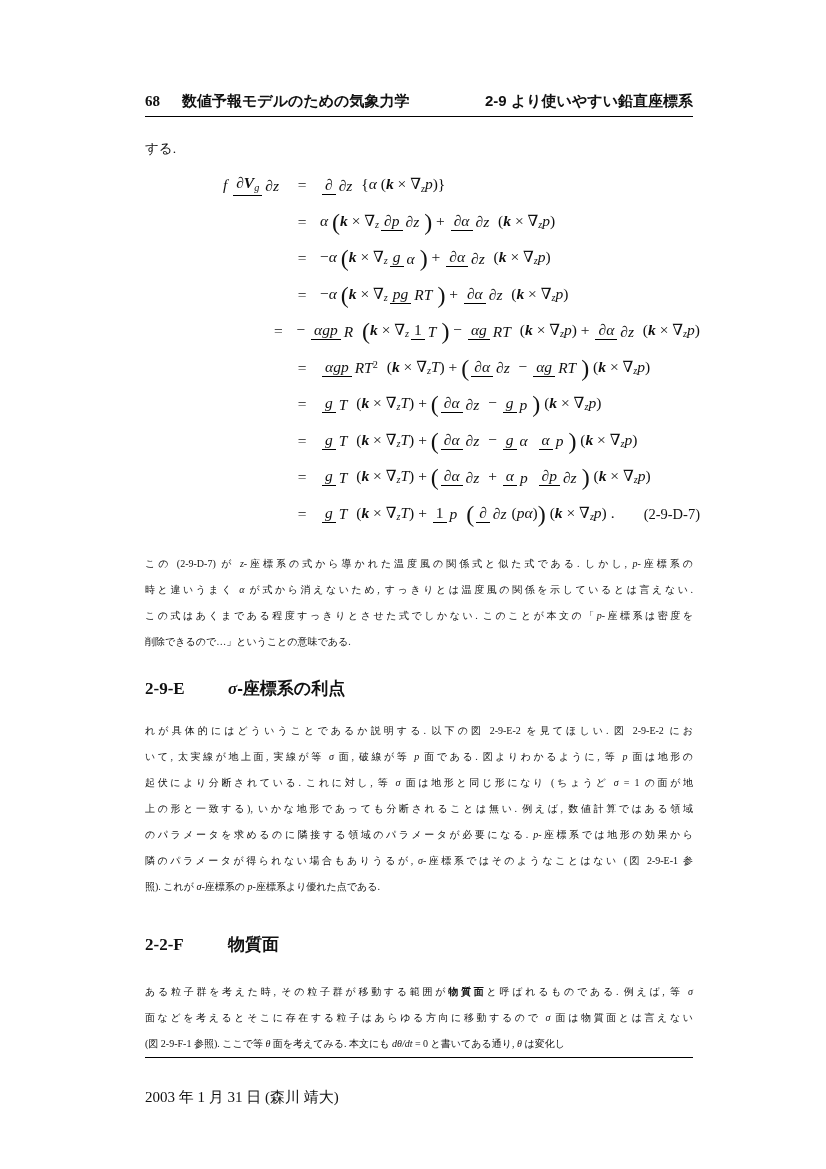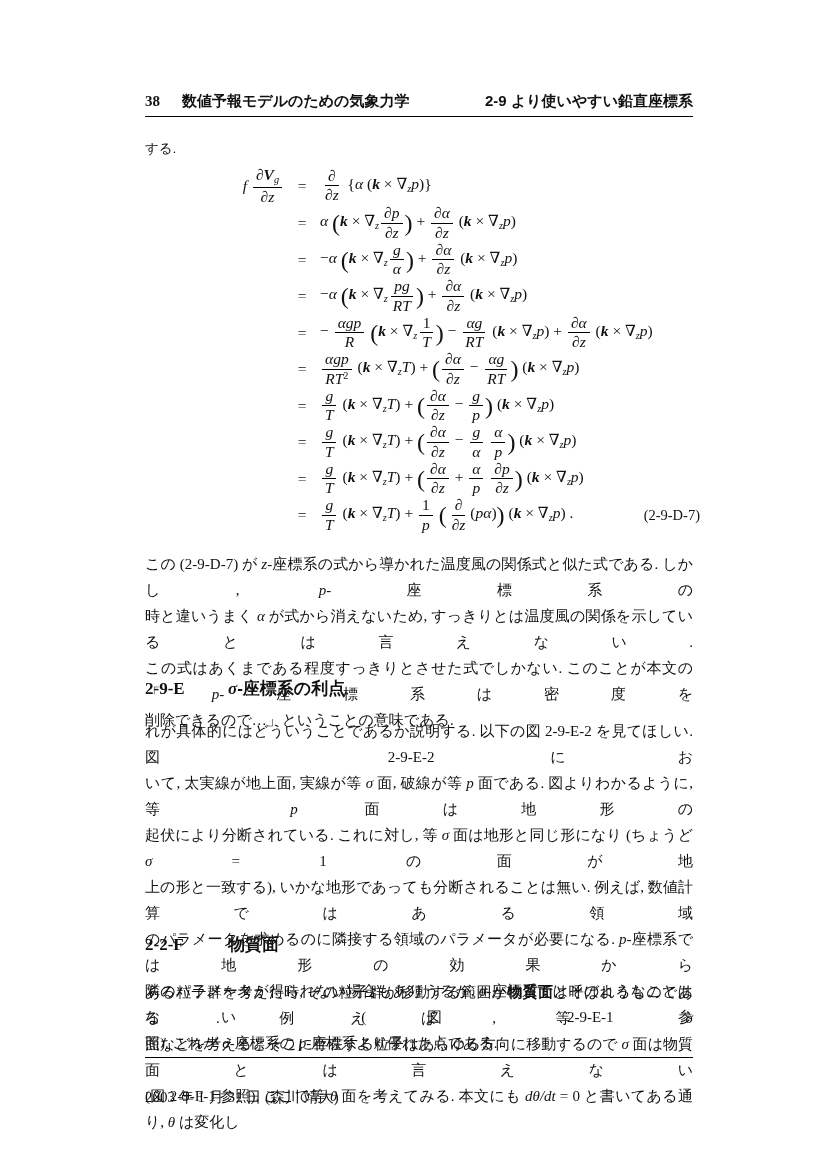--- a/index.html
+++ b/index.html
@@ -33,34 +33,34 @@
     position:relative;
     display:flex;align-items:center;
     min-height:36.5px;
     white-space:pre;
   }
   .eq-lhs{width:62px;display:flex;justify-content:flex-end;align-items:center;}
   .eq-rel{width:36px;text-align:center;flex:0 0 36px;}
   .eq-rhs{flex:1;}
   .eq-tag{position:absolute;right:0;top:50%;transform:translateY(-50%);font-size:14.5px;}
   .frac{
-    display:inline-flex;flex-direction:column;align-items:center;
+    display:inline-flex;flex-direction:row;align-items:center;
     vertical-align:middle;margin:0 2px;text-align:center;
   }
   .fnum{display:block;padding:0 3px 1px;border-bottom:1px solid #000;line-height:1.05;}
   .fden{display:block;padding:1px 3px 0;line-height:1.05;}
   .bigp{font-size:1.55em;vertical-align:middle;line-height:1;font-weight:400;}
   .msub{font-size:0.66em;vertical-align:-0.28em;}
   .msup{font-size:0.66em;vertical-align:0.5em;}
   .it{font-style:italic;}
   .bf{font-weight:bold;}
   
   .para{
     position:absolute;left:145px;width:548px;
-    font-size:15px;line-height:26px;
+    font-size:10px;line-height:26px;
   }
   .pline{text-align:justify;text-align-last:justify;}
   .plast{text-align-last:left;}
   .para i{font-style:italic;font-family:"Liberation Serif","DejaVu Serif",serif;}
   .para b.g{font-family:"Liberation Sans","DejaVu Sans",sans-serif;font-weight:bold;}
   #para1{top:551px;}
   #para2{top:718px;}
   #para3{top:979px;}
   
   .heading{
@@ -76,21 +76,21 @@
   
   #footer-rule{position:absolute;left:145px;top:1057px;width:548px;border-top:1px solid #000;}
   #footer{position:absolute;left:145px;top:1088px;font-size:15px;}
 </style>
 </head>
 <body>
 
 <div id="page">
 
   <div id="header">
-    <span id="page-number">38</span>
+    <span id="page-number">68</span>
     <span class="goth">数値予報モデルのための気象力学</span>
     <span id="header-right" class="goth">2-9 より使いやすい鉛直座標系</span>
   </div>
 
   <div id="intro">する.</div>
 
   <div id="equations">
       <div class="eq-row"><span class="eq-lhs"><span class="it">f</span><span> </span><span class="frac"><span class="fnum"><span class="it">∂</span><span class="it bf">V</span><span class="msub"><span class="it">g</span></span></span><span class="fden"><span class="it">∂z</span></span></span></span><span class="eq-rel">=</span><span class="eq-rhs"><span class="frac"><span class="fnum"><span class="it">∂</span></span><span class="fden"><span class="it">∂z</span></span></span><span> {</span><span class="it">α</span><span> (</span><span class="it bf">k</span><span> × ∇</span><span class="msub"><span class="it">z</span></span><span class="it">p</span><span>)}</span></span></div>
       <div class="eq-row"><span class="eq-lhs"></span><span class="eq-rel">=</span><span class="eq-rhs"><span class="it">α</span><span> </span><span class="bigp">(</span><span class="it bf">k</span><span> × ∇</span><span class="msub"><span class="it">z</span></span><span class="frac"><span class="fnum"><span class="it">∂p</span></span><span class="fden"><span class="it">∂z</span></span></span><span class="bigp">)</span><span> + </span><span class="frac"><span class="fnum"><span class="it">∂α</span></span><span class="fden"><span class="it">∂z</span></span></span><span> (</span><span class="it bf">k</span><span> × ∇</span><span class="msub"><span class="it">z</span></span><span class="it">p</span><span>)</span></span></div>
       <div class="eq-row"><span class="eq-lhs"></span><span class="eq-rel">=</span><span class="eq-rhs"><span>−</span><span class="it">α</span><span> </span><span class="bigp">(</span><span class="it bf">k</span><span> × ∇</span><span class="msub"><span class="it">z</span></span><span class="frac"><span class="fnum"><span class="it">g</span></span><span class="fden"><span class="it">α</span></span></span><span class="bigp">)</span><span> + </span><span class="frac"><span class="fnum"><span class="it">∂α</span></span><span class="fden"><span class="it">∂z</span></span></span><span> (</span><span class="it bf">k</span><span> × ∇</span><span class="msub"><span class="it">z</span></span><span class="it">p</span><span>)</span></span></div>

